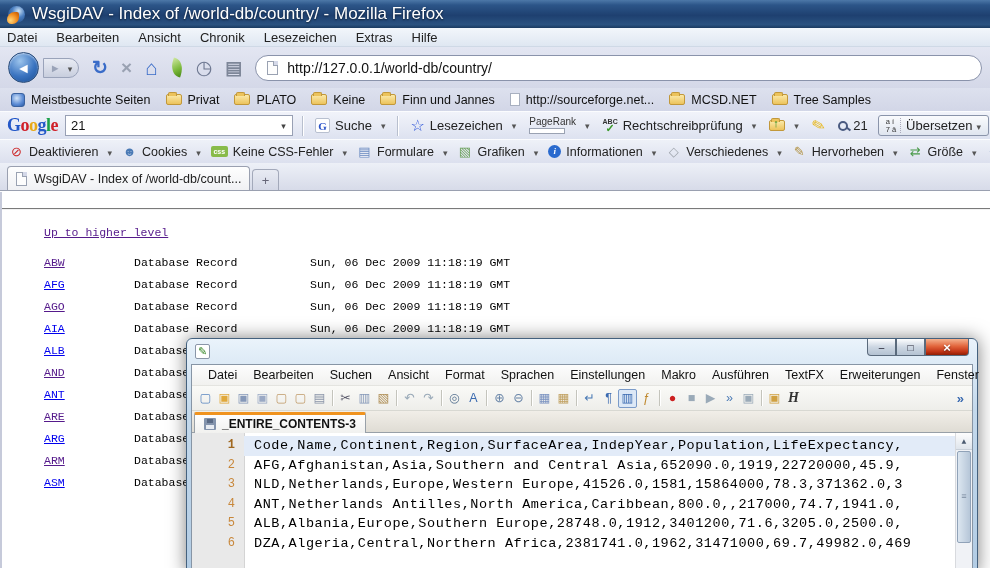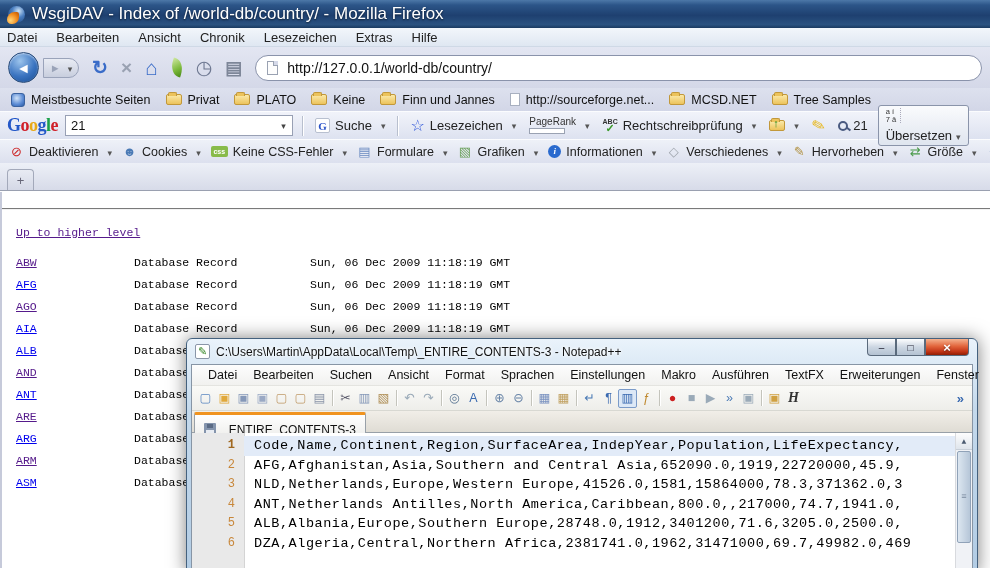--- a/index.html
+++ b/index.html
@@ -88,21 +88,21 @@
   .abc-icon { display:flex; flex-direction:column; align-items:center; line-height:1; }
   .abc-top { font-size:7px; font-weight:bold; color:#333; letter-spacing:0;}
   .abc-check { color:#3a9a2a; font-size:11px; font-weight:bold; margin-top:-2px;}
   .folder-up { position:relative; }
   .folder-up .uparrow { position:absolute; left:3px; top:-4px; color:#2a8a1a; font-weight:bold; font-size:11px; }
   .icn-highlighter { color:#e8b81d; font-size:16px; transform: rotate(-15deg); line-height:1;}
   .icn-magnifier { position:relative; width:10px; height:10px; border:2px solid #4a5a80; border-radius:50%; flex:0 0 auto;}
   .icn-magnifier::after{ content:""; position:absolute; width:5px; height:2px; background:#4a5a80;
     right:-5px; bottom:-1px; transform:rotate(40deg);}
   .translate-btn { display:flex; align-items:flex-start; gap:5px; border:1px solid #8a94aa; border-radius:3px;
-    background: linear-gradient(#fafbfd,#dfe5ef); padding:2px 7px;flex-direction:column; }
+    background: linear-gradient(#fafbfd,#dfe5ef); padding:2px 7px; }
   .tr-icon { display:flex; flex-direction:column; line-height:1; font-size:7.5px; color:#333;
     border-right:1px dotted #aab; padding-right:4px;}
   .has-caret::after { content:"▾"; font-size:9px; color:#555; margin-left:4px; }
 
   
   .webdevbar { height:24px; display:flex; align-items:center; gap:2px; padding-left:5px;
     background: linear-gradient(#eef1f8,#dce0ee); border-top:1px solid #fbfcfe; font-size:12.5px; color:#222;}
   .wd-item { display:flex; align-items:center; gap:5px; padding:0 4px; white-space:nowrap; }
   .wd-glyph { font-size:13px; line-height:1; width:15px; text-align:center; flex:0 0 auto;}
   .wd-glyph.badge { font-size:7px; font-weight:bold; color:#fff; background:#88bb4a; border-radius:2px;
@@ -123,21 +123,21 @@
     display:flex; align-items:center; justify-content:center; color:#667; font-size:13px; }
 
   
   .content { position:absolute; top:192px; left:0; right:0; bottom:0; background:#fff;
     border-left:2px solid #c6cada; overflow:hidden;}
   .content h1 { font-family:"Liberation Serif", serif; font-size:32px; font-weight:bold;
     color:#000; margin:20px 0 0 10px; }
   .content hr { border:none; border-top:1px solid #7a7a7a; border-bottom:1px solid #f2f2f2; margin-top:16px; }
   .listing { font-family:"Liberation Mono", monospace; font-size:11.5px; margin:16px 0 0 14px; color:#000;}
   .up-link { display:inline-block; margin-bottom:12px; }
-  .listing a { color:#0000EE; }
+  .listing a { color:#0000EE;margin-left:28px; }
   .listing a.visited { color:#551A8B; }
   .lrow { display:flex; height:22px; align-items:center; }
   .lname { width:118px; flex:0 0 auto; }
   .ltype { width:176px; flex:0 0 auto; }
   .ldate { flex:0 0 auto; }
 
   
   .npp { position:absolute; left:186px; top:338px; width:792px; height:236px;
     background: linear-gradient(180deg,#eaf3fb,#c4d9ec 30%,#b2cce4);
     border:1px solid #44617e; border-radius:6px 6px 0 0;
@@ -164,22 +164,22 @@
   .tico { width:19px; height:19px; display:flex; align-items:center; justify-content:center;
     font-size:12.5px; line-height:1; }
   .tico.pressed { border:1px solid #7a9ac8; background:#dce8f6; border-radius:2px; }
   .tico.italic { font-style:italic; font-family:"Liberation Serif",serif; font-weight:bold; font-size:14px;}
   .tbsep { width:1px; height:16px; background:#c4c4bc; box-shadow:1px 0 0 #fff; margin:0 3px; }
   .npp-more { margin-left:auto; color:#3a6ab0; font-weight:bold; padding-right:8px; font-size:13px;}
   .npp-tabbar { height:22px; display:flex; align-items:flex-end; padding-left:2px;
     background: linear-gradient(#f1eee8,#dfdcd4); border-bottom:1px solid #98a0a8; }
   .doc-tab { height:21px; background: linear-gradient(#fefefe,#f1f1ef);
     border:1px solid #98a0a8; border-bottom:none; border-top:3px solid #f0931f;
-    border-radius:2px 2px 0 0; display:flex; align-items:flex-start; gap:6px; padding:8px 9px;
-    font-size:12px; color:#111; margin-bottom:-1px; }
+    border-radius:2px 2px 0 0; display:flex; align-items:center; gap:6px; padding:8px 9px;
+    font-size:12px; color:#111; margin-bottom:-1px;font-weight:bold; }
   .icn-floppy { position:relative; width:12px; height:12px; background:#8494ac; border-radius:1px; flex:0 0 auto;}
   .icn-floppy::before { content:""; position:absolute; top:1px; left:3px; right:3px; height:4px; background:#5a6a84;}
   .icn-floppy::after { content:""; position:absolute; bottom:1px; left:2px; right:2px; height:4px; background:#e8ecf2;}
   .npp-editor { flex:1; position:relative; background:#fff; overflow:hidden;
     font-family:"Liberation Mono", monospace; }
   .npp-editor::before { content:""; position:absolute; left:0; top:0; bottom:0; width:52px;
     background:#e9e9e9; border-right:1px solid #d4d4d4; }
   .edrows { position:relative; padding-top:3px; }
   .edrow { display:flex; height:19.5px; line-height:19.5px; }
   .ednum { width:52px; flex:0 0 auto; text-align:right; padding-right:9px;
@@ -368,20 +368,24 @@
         <span>Größe</span>
         <span class="has-caret"></span>
       </div>
       <div class="wd-item">
         <span class="wd-glyph" style="color: rgb(74, 122, 181);">✦</span>
 
       </div>
     </div>
 
   <div class="tabbar">
+    <div class="btab">
+      <span class="page-icon"></span>
+      <span class="btab-title">WsgiDAV - Index of /world-db/count...</span>
+    </div>
     <div class="newtab">+</div>
   </div>
 
   <div class="content">
     <hr>
     <div class="listing">
       <a class="up-link visited" href="#">Up to higher level</a>
       <div>
 
           <div class="lrow">
@@ -439,21 +443,20 @@
             <span class="ltype">Database Record</span>
             <span class="ldate">Sun, 06 Dec 2009 11:18:19 GMT</span>
           </div>
         </div>
     </div>
   </div>
 
   <div class="npp">
     <div class="npp-title">
       <span class="npp-icon">✎</span>
-      <span class="npp-title-text">C:\Users\Martin\AppData\Local\Temp\_ENTIRE_CONTENTS-3 - Notepad++</span>
     </div>
     <div class="winbtns">
       <div class="wbtn first">–</div>
       <div class="wbtn">□</div>
       <div class="wbtn close">×</div>
     </div>
     <div class="npp-body">
       <div class="npp-menubar" id="npp-menu">
 
       <div class="mitem">Datei</div>

